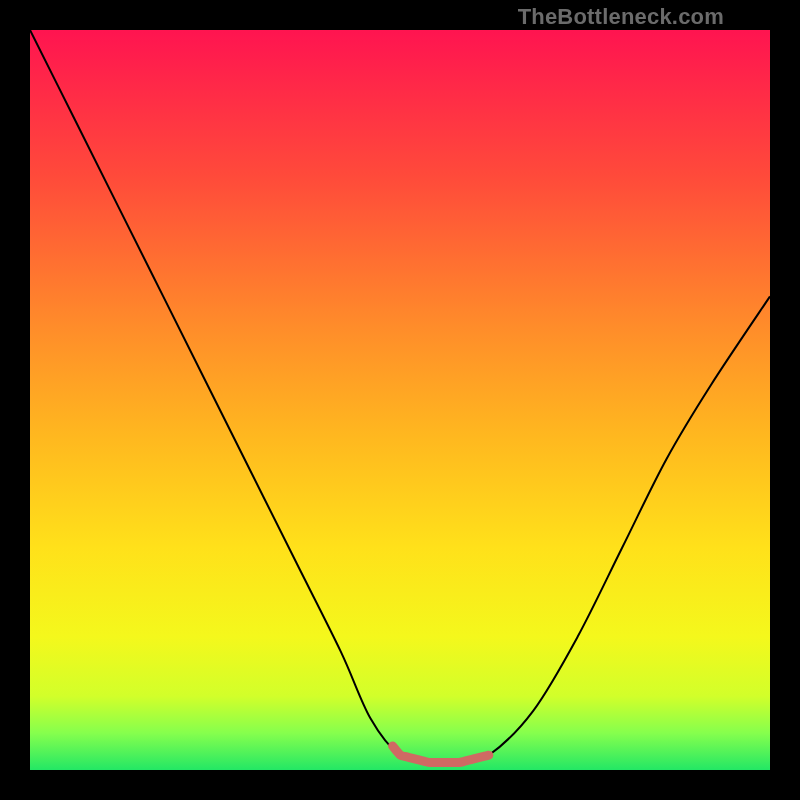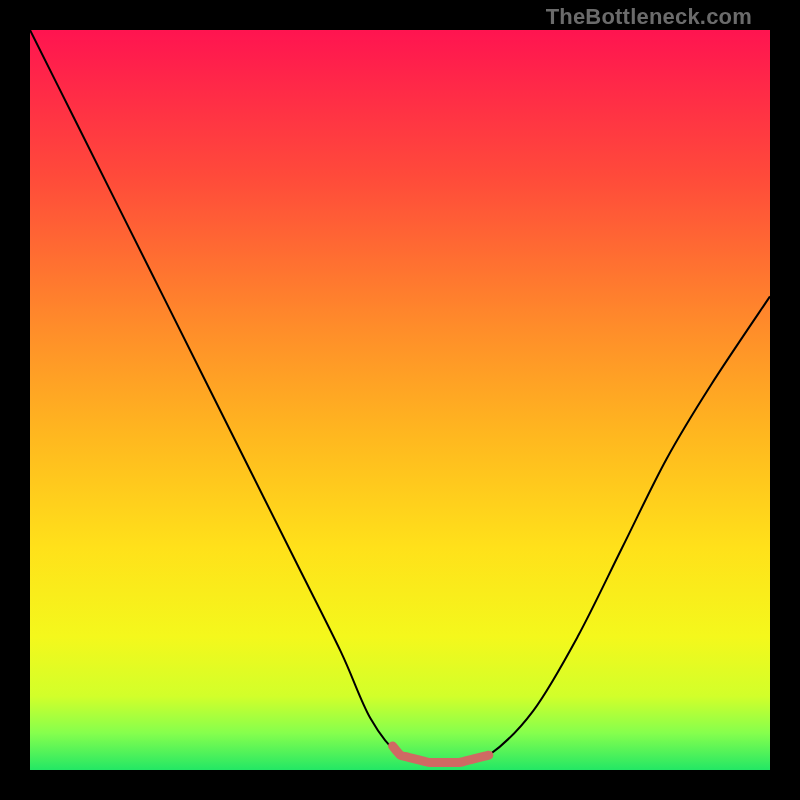--- a/index.html
+++ b/index.html
@@ -8,21 +8,20 @@
     width: 800px;
     height: 800px;
     background: #000;
     overflow: hidden;
   }
   .frame {
     position: relative;
     width: 736px;
     height: 800px;
     background: #000;
-    padding-left: 28px;
   }
   .watermark {
     position: absolute;
     top: 4px;
     right: 12px;
     font-family: Arial, Helvetica, sans-serif;
     font-size: 22px;
     font-weight: 600;
     color: #6b6b6b;
     letter-spacing: 0.2px;

